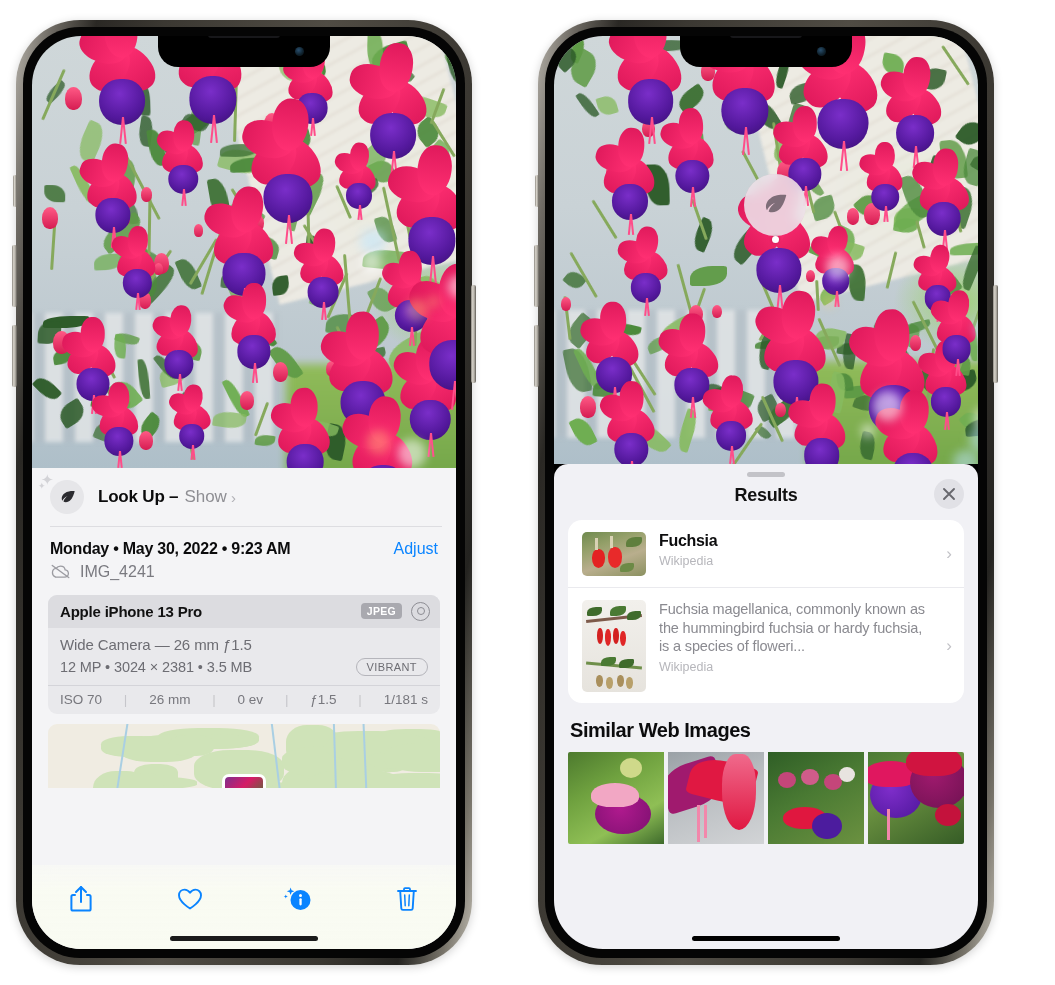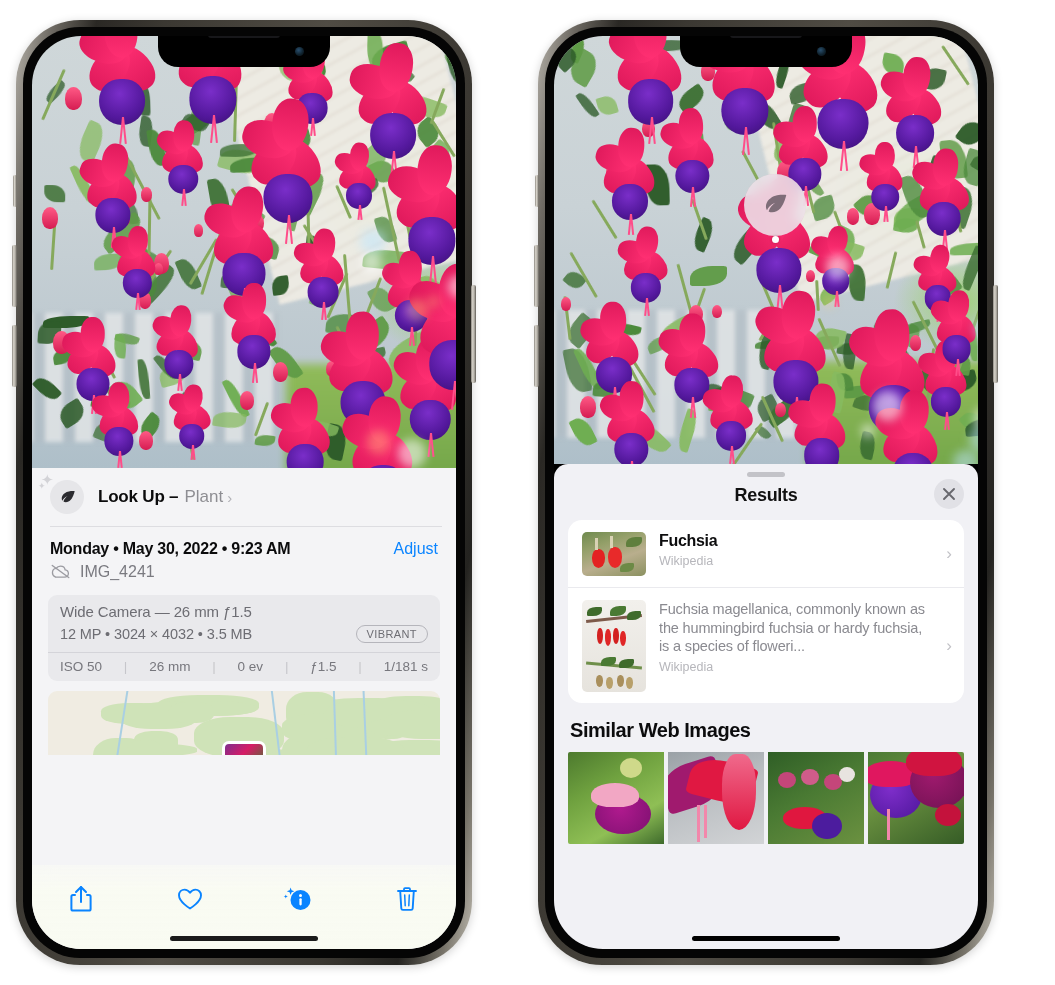--- a/index.html
+++ b/index.html
@@ -663,21 +663,21 @@
           <div class="lookup-row">
             <div class="lookup-badge">
               <span class="sparkle">✦</span>
               <span class="sparkle small">✦</span>
               <svg width="19" height="19" viewBox="0 0 24 24">
                 <path d="M21 4C21 4 13.5 3 8.5 6.5C4.6 9.2 4 13.4 5.6 16.2C6.4 14 8.4 11.6 12.2 10.2C9.8 11.9 7.7 14.2 6.9 17.2C9.6 18.6 13.6 17.9 16.4 14.6C19.6 10.9 21 4 21 4Z" fill="#2b2b2f"></path>
               </svg>
             </div>
             <div style="display:flex;align-items:center;">
               <span class="lookup-title">Look Up –</span>
-              <span class="lookup-sub" style="margin-left:6px;">Plant</span>
+              <span class="lookup-sub" style="margin-left:6px;">Show</span>
               <span class="chev">›</span>
             </div>
           </div>
 
           <div class="divider"></div>
 
           <div class="date-row">
             <div class="date-text">Monday • May 30, 2022 • 9:23 AM</div>
             <div class="adjust-link">Adjust</div>
           </div>
@@ -685,29 +685,38 @@
           <div class="file-row">
             <svg width="21" height="15" viewBox="0 0 24 17">
               <path d="M6.5 15h10.2c2.4 0 4.3-1.9 4.3-4.2 0-2.1-1.6-3.9-3.7-4.2C16.9 4 14.7 2.4 12 2.4 9.9 2.4 8.1 3.4 7 5" fill="none" stroke="#9b9ba1" stroke-width="1.5" stroke-linecap="round"></path>
               <path d="M7 5C4.6 5.3 2.8 7.3 2.8 9.8c0 2.1 1.3 3.9 3.2 4.8" fill="none" stroke="#9b9ba1" stroke-width="1.5" stroke-linecap="round"></path>
               <line x1="2.6" y1="1.6" x2="21.4" y2="15.4" stroke="#9b9ba1" stroke-width="1.6" stroke-linecap="round"></line>
             </svg>
             <span class="file-name">IMG_4241</span>
           </div>
 
           <div class="cam-card">
+            <div class="hdr">
+              <span class="cam-model">Apple iPhone 13 Pro</span>
+              <span class="cam-hdr-right">
+                <span class="jpeg-tag">JPEG</span>
+                <span class="raw-ring">
+                    <i></i>
+                  </span>
+              </span>
+            </div>
             <div class="body">
               <div class="cam-line1">Wide Camera — 26 mm ƒ1.5</div>
               <div class="cam-line2row">
-                <span class="cam-line2">12 MP • 3024 × 4032 • 3.5 MB</span>
+                <span class="cam-line2">12 MP • 3024 × 2381 • 3.5 MB</span>
                 <span class="vibrant-tag">VIBRANT</span>
               </div>
             </div>
             <div class="exif" id="exifRow">
-                <span>ISO 50</span>
+                <span>ISO 70</span>
                 <span class="sep">|</span>
                 <span>26 mm</span>
                 <span class="sep">|</span>
                 <span>0 ev</span>
                 <span class="sep">|</span>
                 <span>ƒ1.5</span>
                 <span class="sep">|</span>
                 <span>1/181 s</span>
               </div>
           </div>

